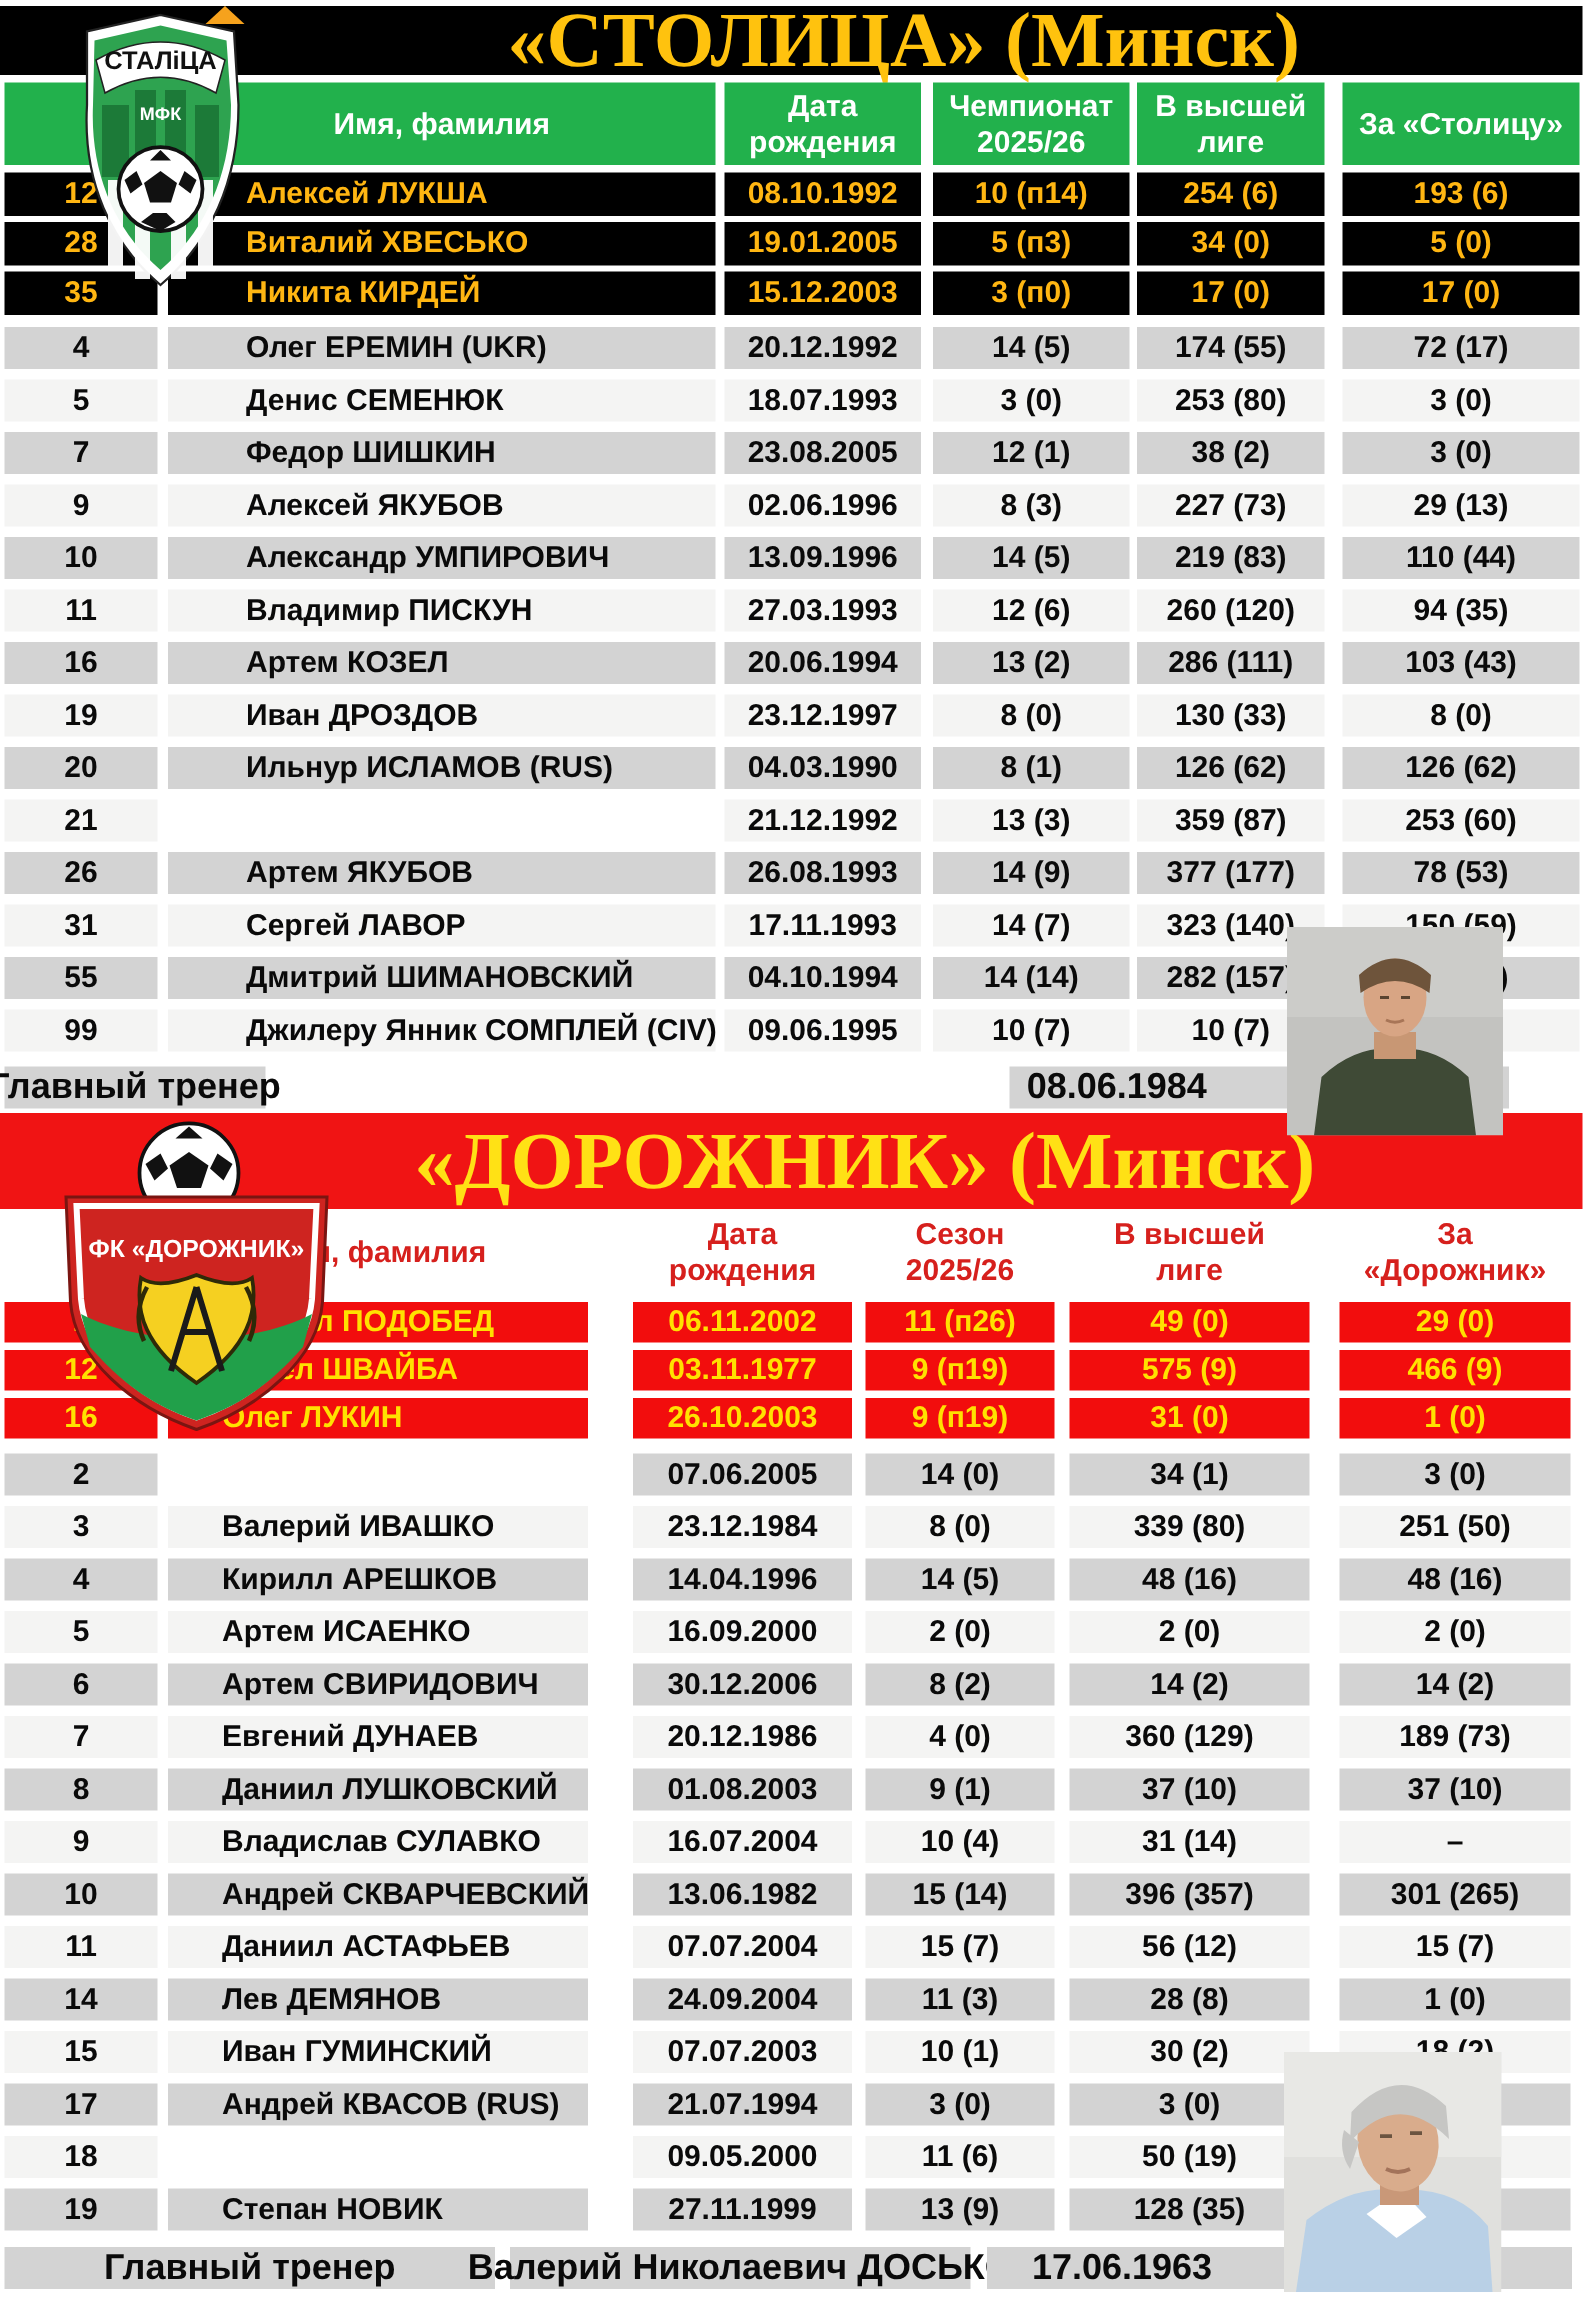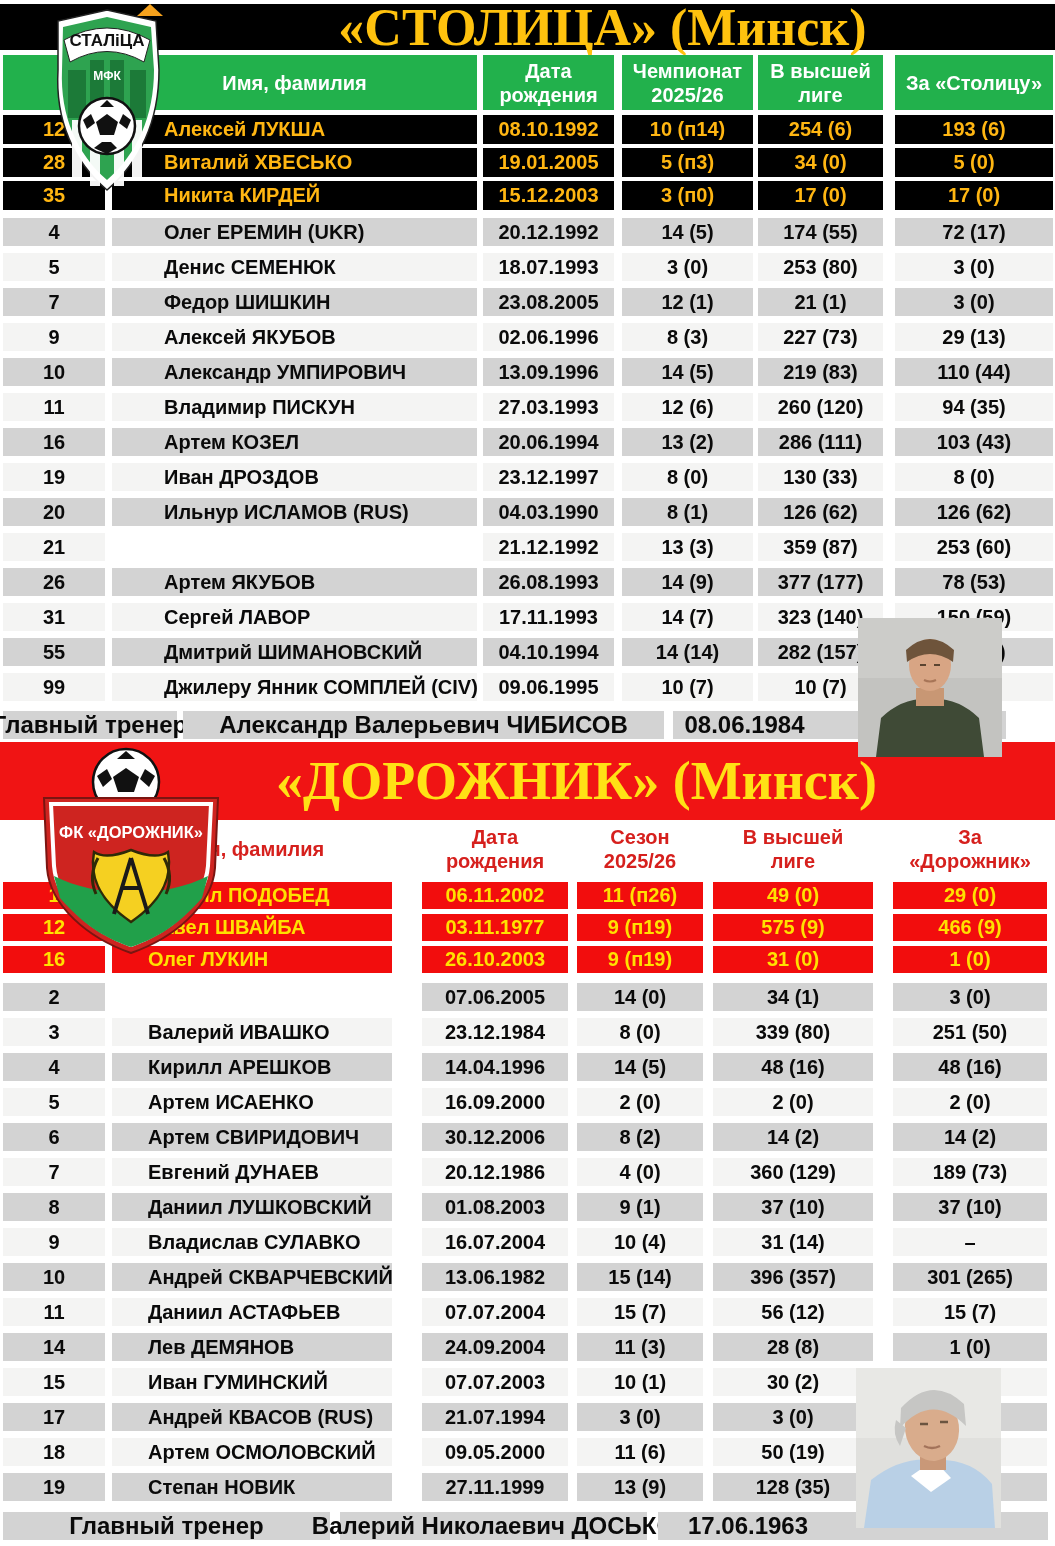--- a/index.html
+++ b/index.html
@@ -15,21 +15,21 @@
   
   .t0{--cols:102px 7px 365px 6px 131px 8px 131px 5px 125px 12px 158px;
       --coach-cols:174px 6px 481px 9px 333px;
       --header-h:55px;--namepad:52px;--gk-h:29px;--gk-gap:4px;--date-pad:190px;}
   .t1{--cols:102px 7px 280px 30px 146px 9px 126px 10px 160px 20px 154px;
       --coach-cols:327px 10px 307px 11px 390px;
       --header-h:58px;--namepad:36px;--gk-h:27px;--gk-gap:5px;--date-pad:210px;}
 
   .titlebar{margin-left:-3px;width:1055px;display:flex;align-items:center;justify-content:center;box-sizing:border-box;}
   .t0 .titlebar{height:46px;background:var(--bar-bg);padding-left:150px;margin-bottom:5px;}
-  .t1 .titlebar{height:78px;background:var(--bar-bg);padding-left:98px;}
+  .t1 .titlebar{height:64px;background:var(--bar-bg);padding-left:98px;}
   .title{font-family:"Liberation Serif",serif;font-weight:bold;font-size:52px;
          color:var(--title-text);white-space:nowrap;letter-spacing:0px;}
   .t1 .title{font-size:54px;}
 
   .grid{display:grid;grid-template-columns:var(--cols);}
   .header{height:var(--header-h);margin-bottom:5px;}
   .t1 .header{margin-bottom:4px;}
   .hcell{display:flex;align-items:center;justify-content:center;text-align:center;
          background:var(--header-bg);color:var(--header-text);
          font-weight:bold;font-size:20px;line-height:24px;white-space:pre-line;}
@@ -126,21 +126,21 @@
         <div class="cell cc2">18.07.1993</div>
         <div class="cell cc3">3 (0)</div>
         <div class="cell cc4">253 (80)</div>
         <div class="cell cc5">3 (0)</div>
       </div>
       <div class="row field">
         <div class="cell cc0">7</div>
         <div class="cell cc1">Федор ШИШКИН</div>
         <div class="cell cc2">23.08.2005</div>
         <div class="cell cc3">12 (1)</div>
-        <div class="cell cc4">21 (1)</div>
+        <div class="cell cc4">38 (2)</div>
         <div class="cell cc5">3 (0)</div>
       </div>
       <div class="row field light">
         <div class="cell cc0">9</div>
         <div class="cell cc1">Алексей ЯКУБОВ</div>
         <div class="cell cc2">02.06.1996</div>
         <div class="cell cc3">8 (3)</div>
         <div class="cell cc4">227 (73)</div>
         <div class="cell cc5">29 (13)</div>
       </div>
@@ -220,21 +220,20 @@
         <div class="cell cc1">Джилеру Янник СОМПЛЕЙ (CIV)</div>
         <div class="cell cc2">09.06.1995</div>
         <div class="cell cc3">10 (7)</div>
         <div class="cell cc4">10 (7)</div>
         <div class="cell cc5">10 (7)</div>
       </div>
     </div>
 
   <div class="coach">
     <div class="ccell ccell0">Главный тренер</div>
-    <div class="ccell ccell1">Александр Валерьевич ЧИБИСОВ</div>
     <div class="ccell ccell2">08.06.1984</div>
   </div>
 
   <svg class="crest" style="left:50px;top:4px;" width="114" height="188" viewBox="0 0 114 188">
     <path d="M57 2 L106 13 L109 62 C109 113 90 154 57 182 C24 154 5 113 8 62 L8 13 Z" fill="#ffffff" stroke="#222" stroke-width="1.5"></path>
     <path d="M57 9 L101 19 L104 62 C104 108 87 146 57 172 C27 146 10 108 12 62 L13 19 Z" fill="#2EA350"></path>
     <g fill="#1C7A38">
       <rect x="18" y="62" width="18" height="48"></rect>
         <rect x="40" y="52" width="14" height="58"></rect>
       <rect x="60" y="52" width="14" height="58"></rect>
@@ -414,21 +413,20 @@
       <div class="row field">
         <div class="cell cc0">17</div>
         <div class="cell cc1">Андрей КВАСОВ (RUS)</div>
         <div class="cell cc2">21.07.1994</div>
         <div class="cell cc3">3 (0)</div>
         <div class="cell cc4">3 (0)</div>
         <div class="cell cc5">3 (0)</div>
       </div>
       <div class="row field light">
         <div class="cell cc0">18</div>
-        <div class="cell cc1">Артем ОСМОЛОВСКИЙ</div>
         <div class="cell cc2">09.05.2000</div>
         <div class="cell cc3">11 (6)</div>
         <div class="cell cc4">50 (19)</div>
         <div class="cell cc5">44 (19)</div>
       </div>
       <div class="row field">
         <div class="cell cc0">19</div>
         <div class="cell cc1">Степан НОВИК</div>
         <div class="cell cc2">27.11.1999</div>
         <div class="cell cc3">13 (9)</div>

